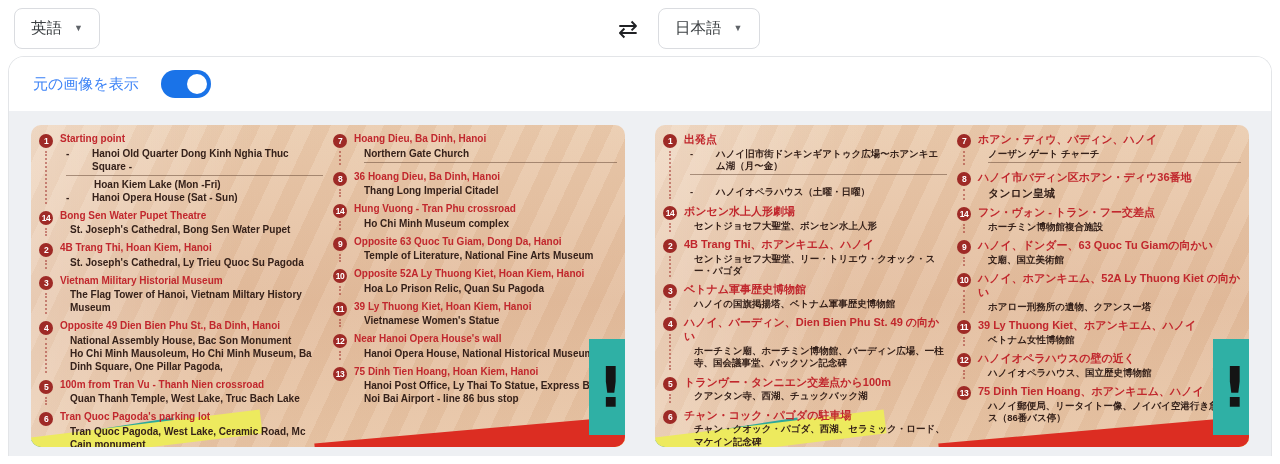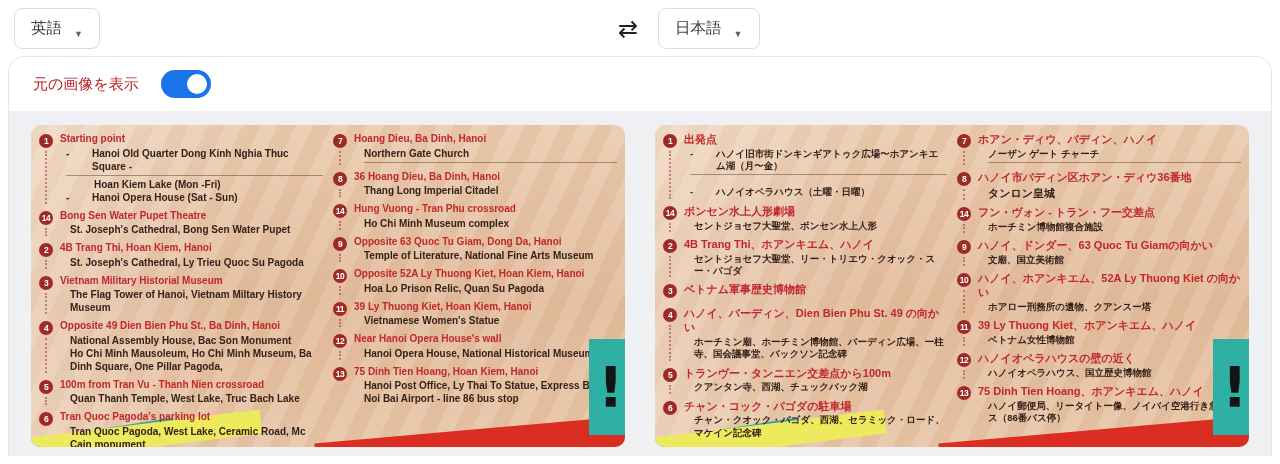--- a/index.html
+++ b/index.html
@@ -5,32 +5,32 @@
   :root{
     --accent:#1a73e8; --title-red:#c1272d; --badge-red:#9e2a26; --text-dark:#35211a;
     --teal:#2fb0a5; --stripe-yellow:#edea5e; --stripe-green:#2ea89b; --stripe-red:#dc2d22;
     --panel-gray:#eef0f3; --border-gray:#dadce0;
   }
   *{box-sizing:border-box;margin:0;padding:0}
   html,body{width:1280px;height:464px;overflow:hidden;background:#fff;
     font-family:"Liberation Sans","DejaVu Sans",sans-serif;}
   
   .topbar{position:relative;height:56px;padding-top:8px}
-  .lang-btn{display:inline-flex;align-items:flex-end;gap:12px;border:1px solid var(--border-gray);
+  .lang-btn{display:inline-flex;align-items:center;gap:12px;border:1px solid var(--border-gray);
     border-radius:8px;background:#fff;padding:9px 16px;font-size:15.5px;color:#3c4043;
     margin-left:14px;cursor:pointer;font-family:inherit}
   .caret{font-size:9px;color:#5f6368;line-height:1}
   .center-group{position:absolute;left:612px;top:8px;display:flex;align-items:center;gap:14px}
   .swap-btn{border:none;background:none;font-size:24px;color:#202124;cursor:pointer;
     padding:2px 6px;line-height:1;font-family:"DejaVu Sans",sans-serif}
   
   .card{margin:0 8px;border:1px solid #e3e5e8;border-bottom:none;border-radius:16px 16px 0 0;
     overflow:hidden;height:400px;background:#fff}
   .toggle-row{display:flex;align-items:center;gap:22px;height:54px;padding:0 24px;background:#fff}
-  .toggle-label{font-size:15px;color:#b91c1c}
+  .toggle-label{font-size:15px;color:#3b82f6}
   .switch{width:50px;height:28px;border-radius:14px;background:var(--accent);position:relative;cursor:pointer;flex:0 0 auto}
   .knob{position:absolute;right:4px;top:4px;width:20px;height:20px;border-radius:50%;background:#fff}
   .image-area{background:var(--panel-gray);height:346px;padding:14px 22px 10px;display:flex;gap:30px}
   
   .brochure{flex:1;border-radius:10px;position:relative;overflow:hidden;padding:8px 8px 6px;
     background:
       linear-gradient(100deg, rgba(255,255,255,.30) 0%, rgba(255,255,255,0) 35%),
       repeating-linear-gradient(115deg, rgba(193,141,102,.10) 0 16px, rgba(255,255,255,.07) 16px 32px),
       linear-gradient(180deg,#ebccaf,#e3bd9e 55%,#e8c6a7)}
   .cols{display:flex;gap:10px;position:relative;z-index:2;height:100%}
@@ -293,20 +293,21 @@
                 <div class="title">4B Trang Thi、ホアンキエム、ハノイ</div>
                 <div class="line"><span>セントジョセフ大聖堂、リー・トリエウ・クオック・スー・パゴダ</span></div>
               </div>
             </div>
             <div class="entry">
               <div class="badgewrap">
                 <div class="badge">3</div>
               </div>
               <div class="ebody">
                 <div class="title">ベトナム軍事歴史博物館</div>
+                <div class="line"><span>ハノイの国旗掲揚塔、ベトナム軍事歴史博物館</span></div>
               </div>
             </div>
             <div class="entry">
               <div class="badgewrap">
                 <div class="badge">4</div>
               </div>
               <div class="ebody">
                 <div class="title">ハノイ、バーディン、Dien Bien Phu St. 49 の向かい</div>
                 <div class="line"><span>ホーチミン廟、ホーチミン博物館、バーディン広場、一柱寺、国会議事堂、バックソン記念碑</span></div>
               </div>

